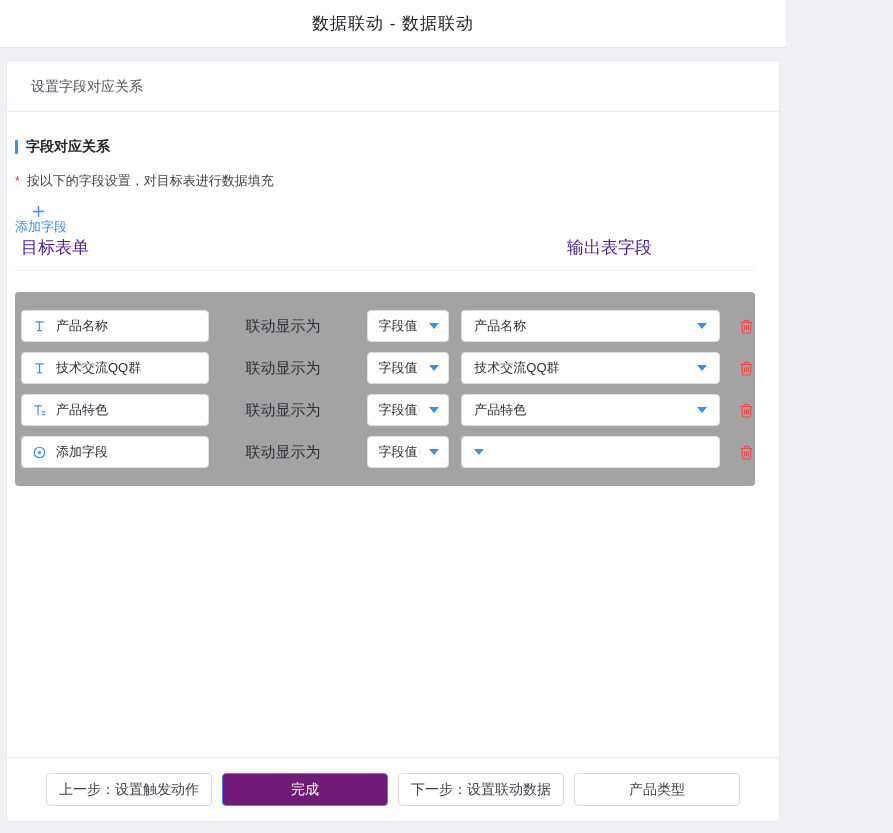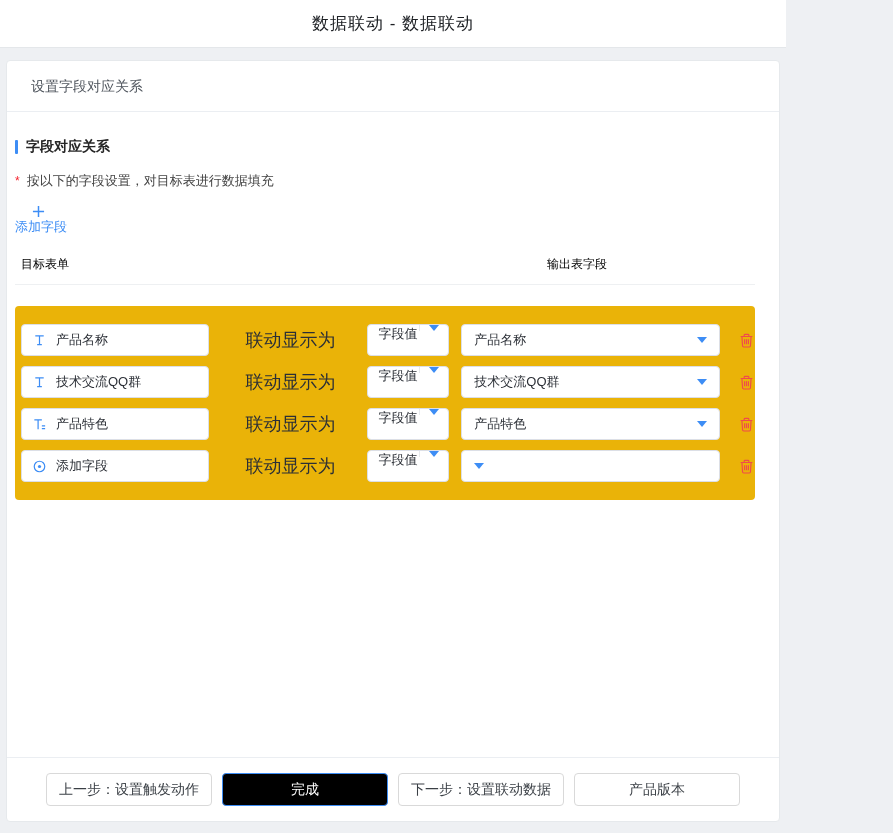--- a/index.html
+++ b/index.html
@@ -36,46 +36,46 @@
   .section-title .txt { font-size:14px; font-weight:bold; color:#262626; }
 
   .note { margin-top:16px; display:flex; align-items:center; font-size:13px; color:#434343; }
   .note .star { color:#F5222D; margin-right:7px; font-size:12px; }
 
   .add-link { margin-top:15px; display:inline-flex; align-items:center; cursor:pointer;flex-direction:column; }
   .add-link svg { margin-right:6px; }
   .add-link .lbl { font-size:13px; color:#3D8DF5; }
 
   .col-headers {
-    margin-top:20px; padding-bottom:11px; border-bottom:1px solid #eef0f2;
-    display:flex; font-size:12px; color:#000000;
+    padding-bottom:11px; border-bottom:1px solid #eef0f2;
+    display:flex; font-size:17px; color:#4c1d95;
   }
   .col-headers .col-left { margin-left:6px; }
   .col-headers .col-right { margin-left:478px; }
 
   .rows-wrap {
-    margin-top:21px; background:#eab308; border-radius:4px;
+    margin-top:21px; background:#a3a3a3; border-radius:4px;
     padding:8px 0 8px 0;
   }
   .map-row { display:flex; align-items:center; height:32px; margin:10px 0; }
 
   .field-box {
     margin-left:6px; width:218px; height:32px; background:#fff;
     border:1px solid #dcdfe6; border-radius:4px;
     display:flex; align-items:center; padding:0 10px;
   }
   .field-box .fi { display:flex; align-items:center; margin-right:9px; }
   .field-box .ftxt { font-size:13px; color:#2b2f36; white-space:nowrap; overflow:hidden; }
 
-  .link-label { margin-left:36px; width:70px; font-size:18px; color:#2b2f36; white-space:nowrap; }
+  .link-label { margin-left:36px; width:70px; font-size:15px; color:#2b2f36; white-space:nowrap; }
 
   .mode-select {
     margin-left:52px; width:96px; height:32px; background:#fff;
     border:1px solid #dcdfe6; border-radius:4px;
-    display:flex; align-items:flex-start; cursor:pointer;
+    display:flex; align-items:center; cursor:pointer;
   }
   .mode-select .val { flex:1; display:flex; align-items:center; padding-left:10px; font-size:13px; color:#2b2f36; }
   .mode-select .caret-cell { width:29px; border-left:1px solid #e6e9ec; display:flex; align-items:center; justify-content:center; }
 
   .out-select {
     margin-left:12px; width:300px; height:32px; background:#fff;
     border:1px solid #dcdfe6; border-radius:4px;
     display:flex; align-items:center; padding:0 12px; cursor:pointer;
   }
   .out-select .val { flex:1; font-size:13px; color:#2b2f36; white-space:nowrap; overflow:hidden; }
@@ -92,21 +92,21 @@
   .card-footer {
     height:64px; border-top:1px solid #ebeef2;
     display:flex; align-items:center; justify-content:center; gap:10px;
   }
   .btn {
     width:166px; height:33px; border-radius:4px; font-size:14px;
     display:flex; align-items:center; justify-content:center;
     background:#fff; border:1px solid #d9d9d9; color:#3a3f45; cursor:pointer;
     font-family:inherit;
   }
-  .btn.primary { background:#000000; border-color:#3D8DF5; color:#fff; }
+  .btn.primary { background:#701a75; border-color:#3D8DF5; color:#fff; }
 </style>
 </head>
 <body>
 
 <div class="page">
 
   <div class="topbar">
     <div class="title">数据联动 - 数据联动</div>
   </div>
 
@@ -248,17 +248,17 @@
           </span>
         </div>
 
       </div>
     </div>
 
     <div class="card-footer">
       <button class="btn">上一步：设置触发动作</button>
       <button class="btn primary">完成</button>
       <button class="btn">下一步：设置联动数据</button>
-      <button class="btn">产品版本</button>
+      <button class="btn">产品类型</button>
     </div>
 
   </div>
 </div>
 
 </body></html>

